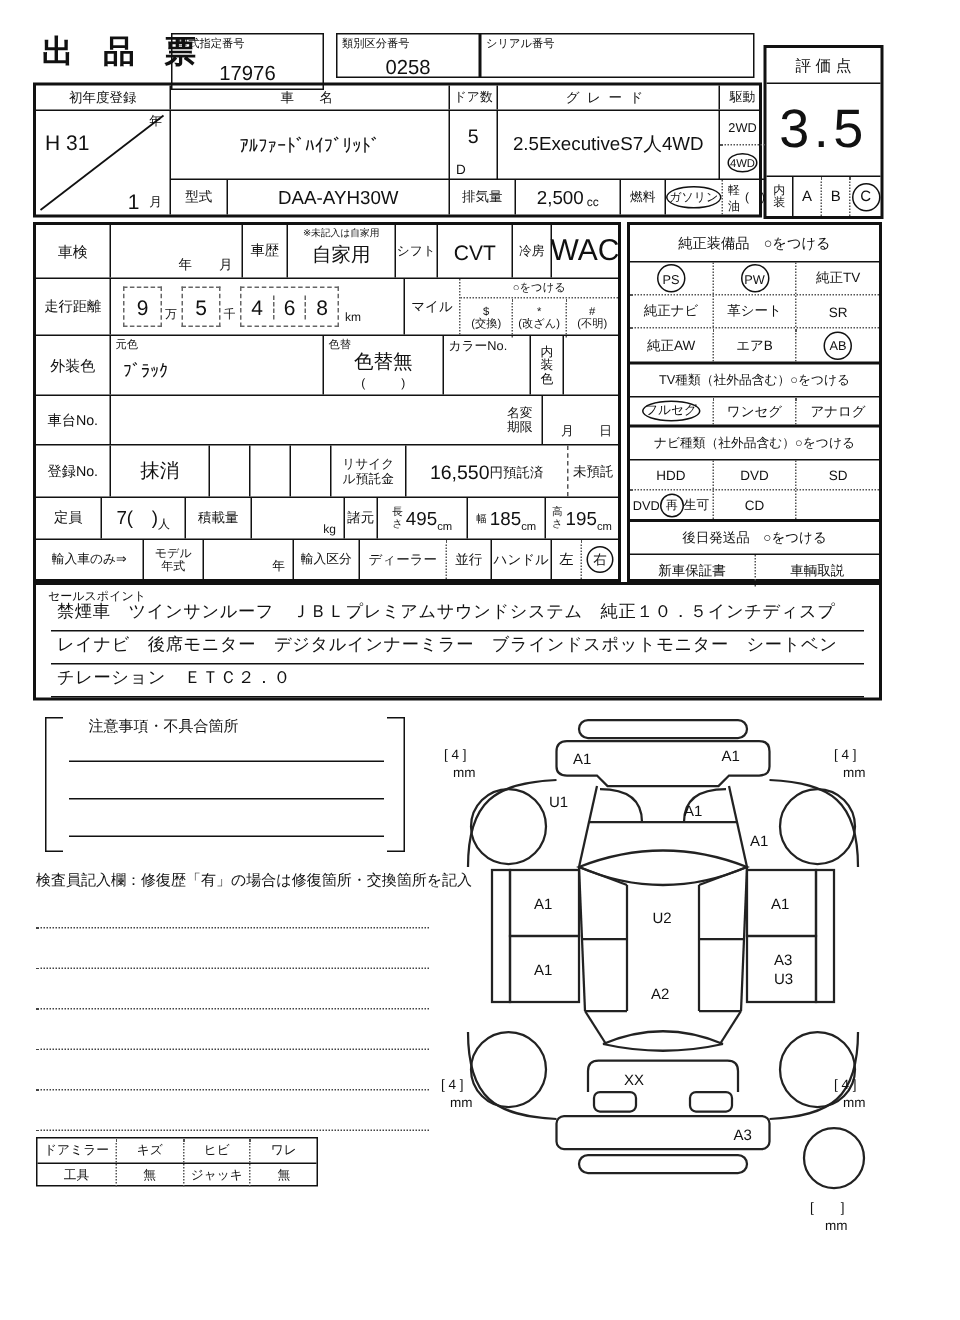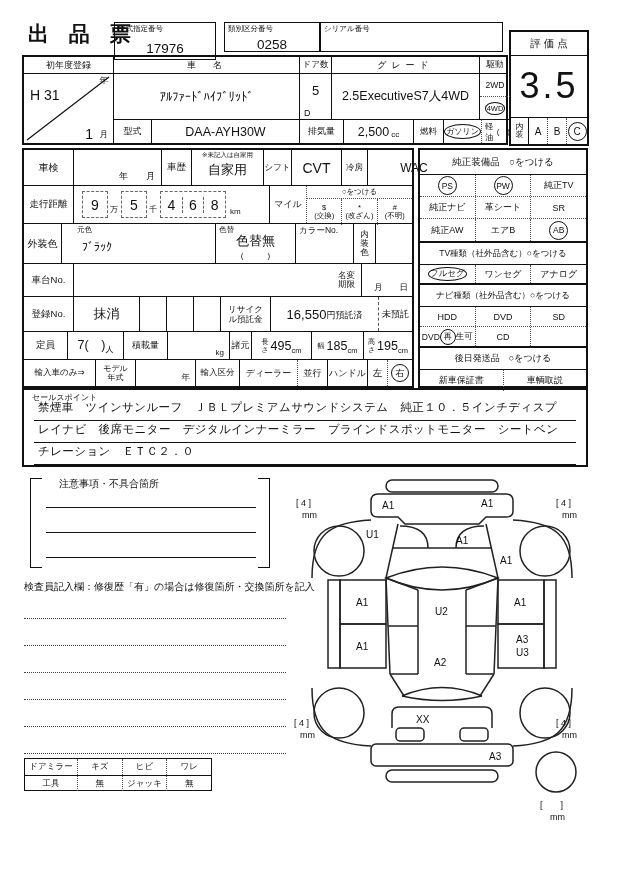--- a/index.html
+++ b/index.html
@@ -117,21 +117,21 @@
           <span style="font-size:9px;margin-top:12px;">年　　月</span>
         </div>
       <div class="cell br" style="left:138px;width:30px;font-size:9.5px;">車歴</div>
       <div class="cell br" style="left:168px;width:72px;flex-direction:column;justify-content:flex-start;">
         <span style="font-size:6.5px;margin-top:1px;">※未記入は自家用</span>
         <span style="font-size:13px;margin-top:1px;">自家用</span>
       </div>
       <div class="cell br" style="left:240px;width:28px;font-size:8.5px;">シフト</div>
       <div class="cell br" style="left:268px;width:50px;font-size:14px;">CVT</div>
       <div class="cell br" style="left:318px;width:26px;font-size:8.5px;">冷房</div>
-      <div class="cell" style="left:344px;width:44px;font-size:12px;margin-left:24px;">WAC</div>
+      <div class="cell" style="left:344px;width:44px;font-size:20px;">WAC</div>
     </div>
 
     <div class="row bb" style="top:36px;height:38px;">
       <div class="cell br" style="left:0;width:50px;font-size:9.5px;">走行距離</div>
       <div class="cell br" style="left:50px;width:196px;justify-content:flex-start;padding-left:8px;">
         <span class="dbox">9</span>
         <span style="font-size:8px;margin:10px 3px 0 2px;">万</span>
         <span class="dbox">5</span>
         <span style="font-size:8px;margin:10px 3px 0 2px;">千</span>
         <span class="dbox" style="width:64px;padding:0;">
@@ -155,21 +155,21 @@
             </div>
           <div class="fx" style="flex:1;flex-direction:column;font-size:7.5px;line-height:1.1;">
               <span>#</span>
               <span>(不明)</span>
             </div>
         </div>
       </div>
     </div>
 
     <div class="row bb" style="top:74px;height:40px;">
-      <div class="cell br" style="left:0;width:38px;font-size:10px;">外装色</div>
+      <div class="cell br" style="left:0;width:50px;font-size:10px;">外装色</div>
       <div class="cell br" style="left:50px;width:142px;justify-content:flex-start;">
         <span class="tl">元色</span>
         <span style="font-size:12px;margin-left:8px;margin-top:6px;">ﾌﾞﾗｯｸ</span>
       </div>
       <div class="cell br" style="left:192px;width:80px;flex-direction:column;">
         <span class="tl">色替</span>
         <span style="font-size:13px;margin-top:6px;">色替無</span>
         <span style="font-size:8px;">(　　　)</span>
       </div>
       <div class="cell br" style="left:272px;width:58px;">

